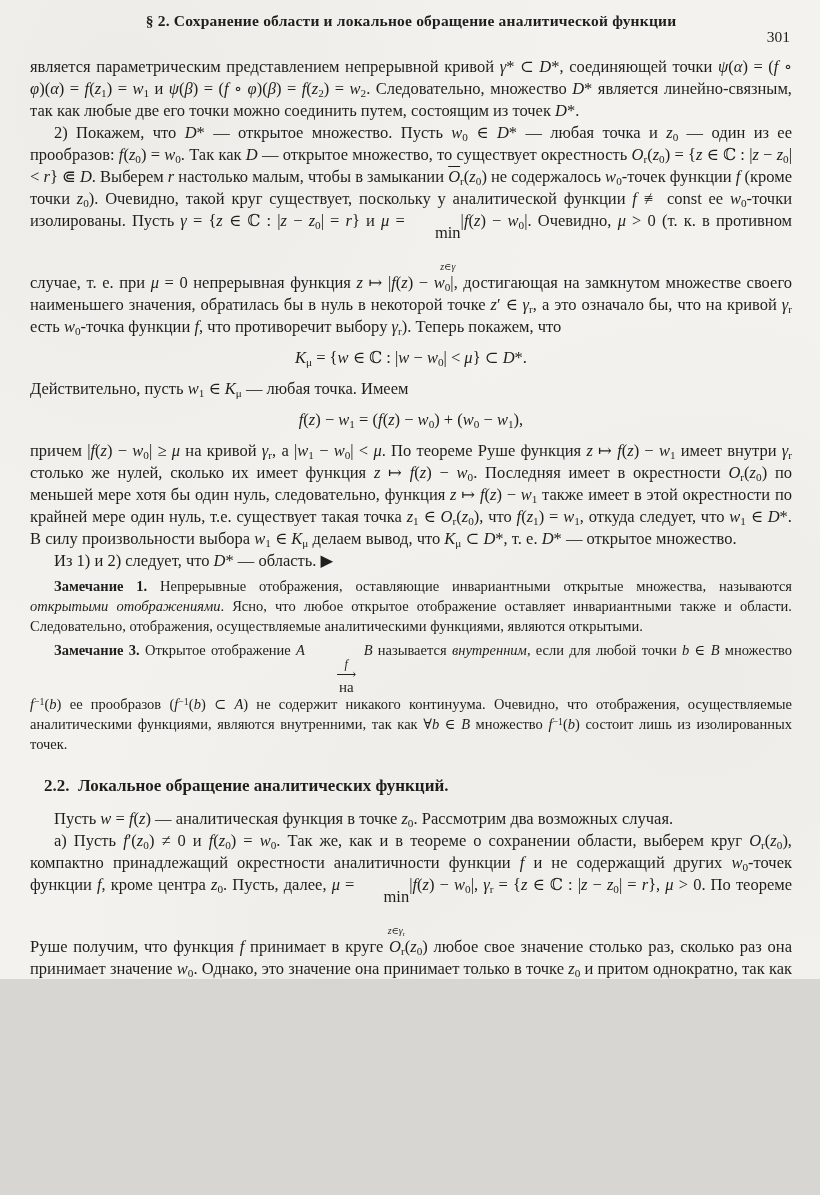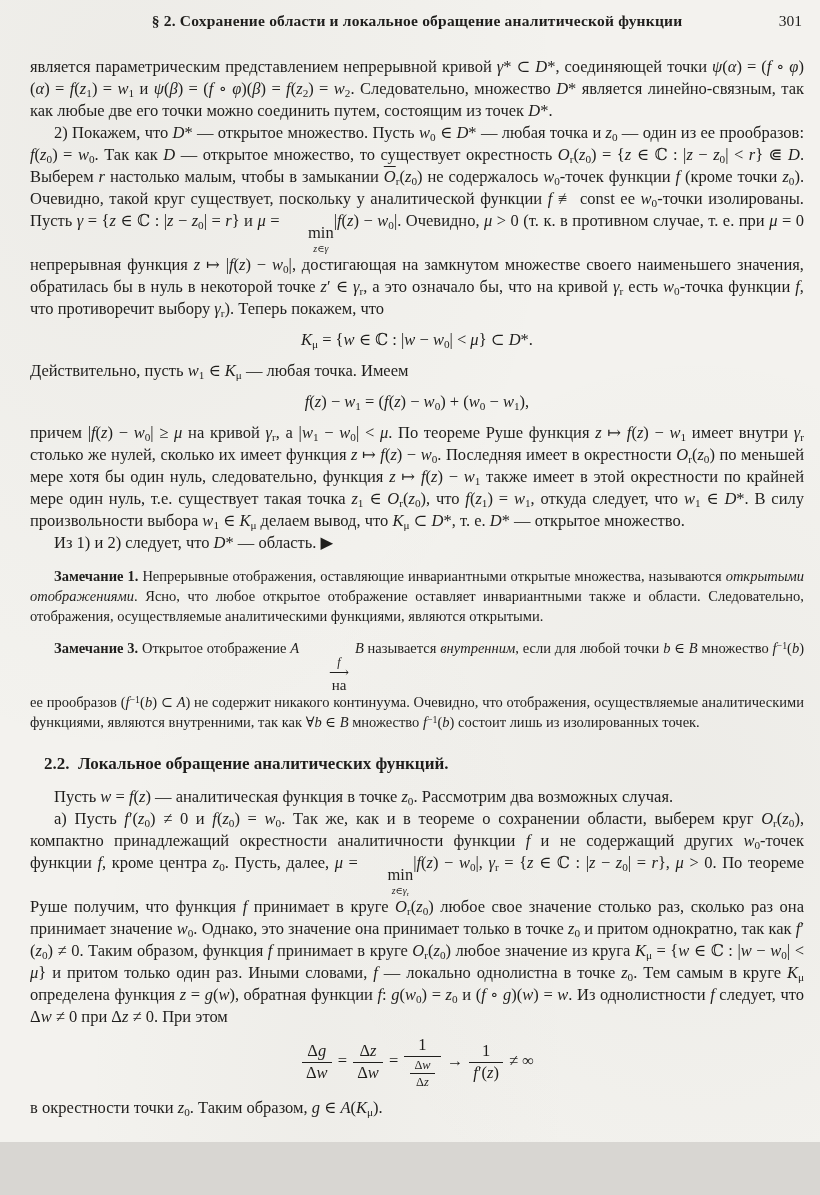--- a/index.html
+++ b/index.html
@@ -1,52 +1,52 @@
 <!DOCTYPE html>
 <html><head>
 <meta charset="utf-8">
 <style>
   html,body { margin:0; padding:0; background:#d8d6d2; }
   .page {
     position:relative;
-    width:820px; height:1142px;
+    width:820px; height:979px;
     box-sizing:border-box;
-    padding:10px 16px 0 30px;
+    padding:10px 28px 0 30px;
     background-color:#f3f2ee;
     background-image:
       radial-gradient(ellipse at 15% 10%, rgba(120,115,105,0.05), transparent 45%),
       radial-gradient(ellipse at 85% 70%, rgba(120,115,105,0.05), transparent 40%),
       radial-gradient(ellipse at 40% 95%, rgba(120,115,105,0.04), transparent 35%);
     font-family:"Liberation Serif","DejaVu Serif",serif;
     color:#1f1e1c;
     overflow:hidden;
   }
   .header { position:relative; margin:2px 0 22px 0; height:22px; }
   .header-title { text-align:center; font-weight:bold; font-size:15.5px; letter-spacing:0.2px; }
-  .page-number { position:absolute; right:2px; top:0; font-size:15.5px; font-weight:normal; }
+  .page-number { position:absolute; right:2px; top:16px; font-size:15.5px; font-weight:normal; }
 
   p.para { font-size:16.5px; line-height:22px; text-align:justify; margin:0; }
   p.para.indent { text-indent:24px; }
   p.para.noindent { text-indent:0; }
 
   .formula { text-align:center; font-size:16.5px; line-height:24px; margin:8px 0; }
 
-  p.remark { font-size:14.5px; line-height:20px; text-align:justify; margin:12px 0 0 0; text-indent:24px; }
+  p.remark { font-size:14.5px; line-height:20px; text-align:justify; margin:4px 0 0 0; text-indent:24px; }
 
   h2.subheading { font-size:17px; font-weight:bold; margin:22px 0 12px 0; padding-left:14px; }
 
   i { font-style:italic; }
   sub { font-size:0.68em; vertical-align:-0.25em; line-height:0; }
   sup { font-size:0.68em; vertical-align:0.45em; line-height:0; }
 
   .ovl { text-decoration:overline; }
 
   .munder { display:inline-flex; flex-direction:column; align-items:center; vertical-align:-0.75em; line-height:1;justify-content:space-between; }
   .munder .mo { display:block; }
-  .munder .us { display:block; font-size:0.6em; margin-top:2px; }
+  .munder .us { display:block; font-size:0.6em; margin-top:20px; }
 
   .oarr { display:inline-flex; flex-direction:column; align-items:center; vertical-align:-0.9em; line-height:0.95; margin:0 2px; }
   .oarr .t { font-size:12px; font-style:italic; }
   .oarr .a { font-size:14px; margin:-2px 0; }
   .oarr .b { font-size:15px; }
 
   .frac { display:inline-block; vertical-align:middle; text-align:center; line-height:1.15; margin:0 2px; }
   .frac > .n { display:block; padding:0 4px 1px 4px; border-bottom:1.3px solid #1f1e1c; }
   .frac > .d { display:block; padding:1px 4px 0 4px; }
   .frac.sm { font-size:0.75em; vertical-align:middle; }

